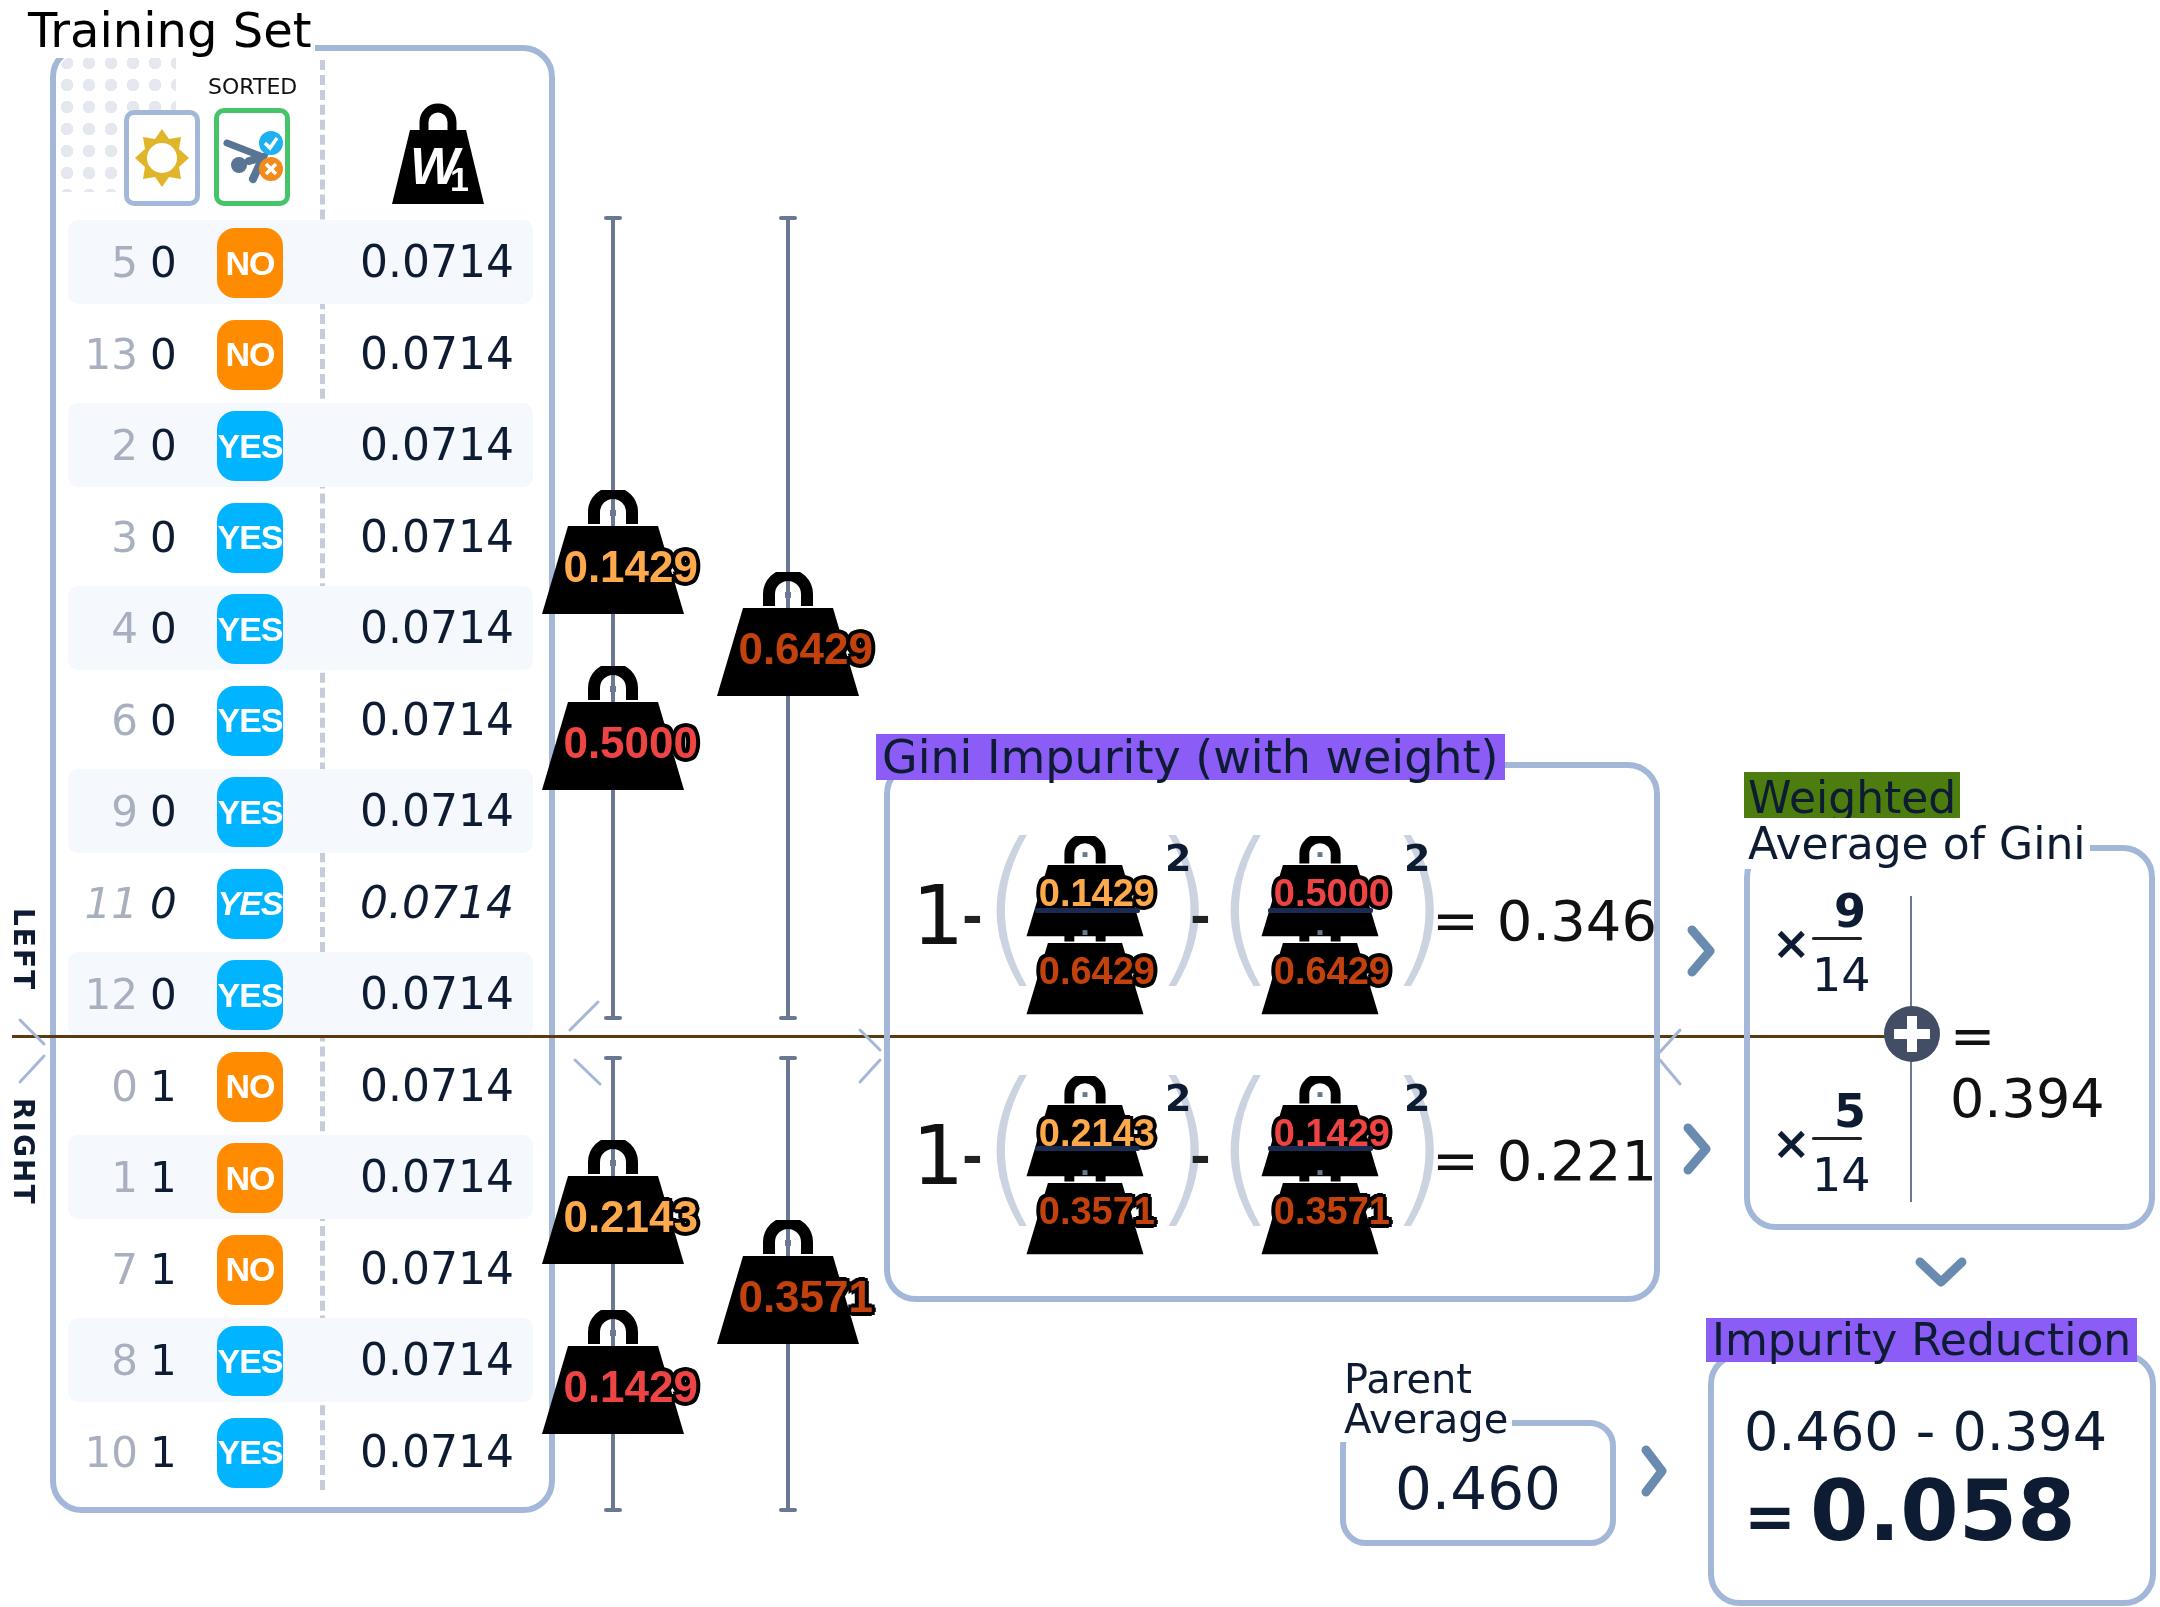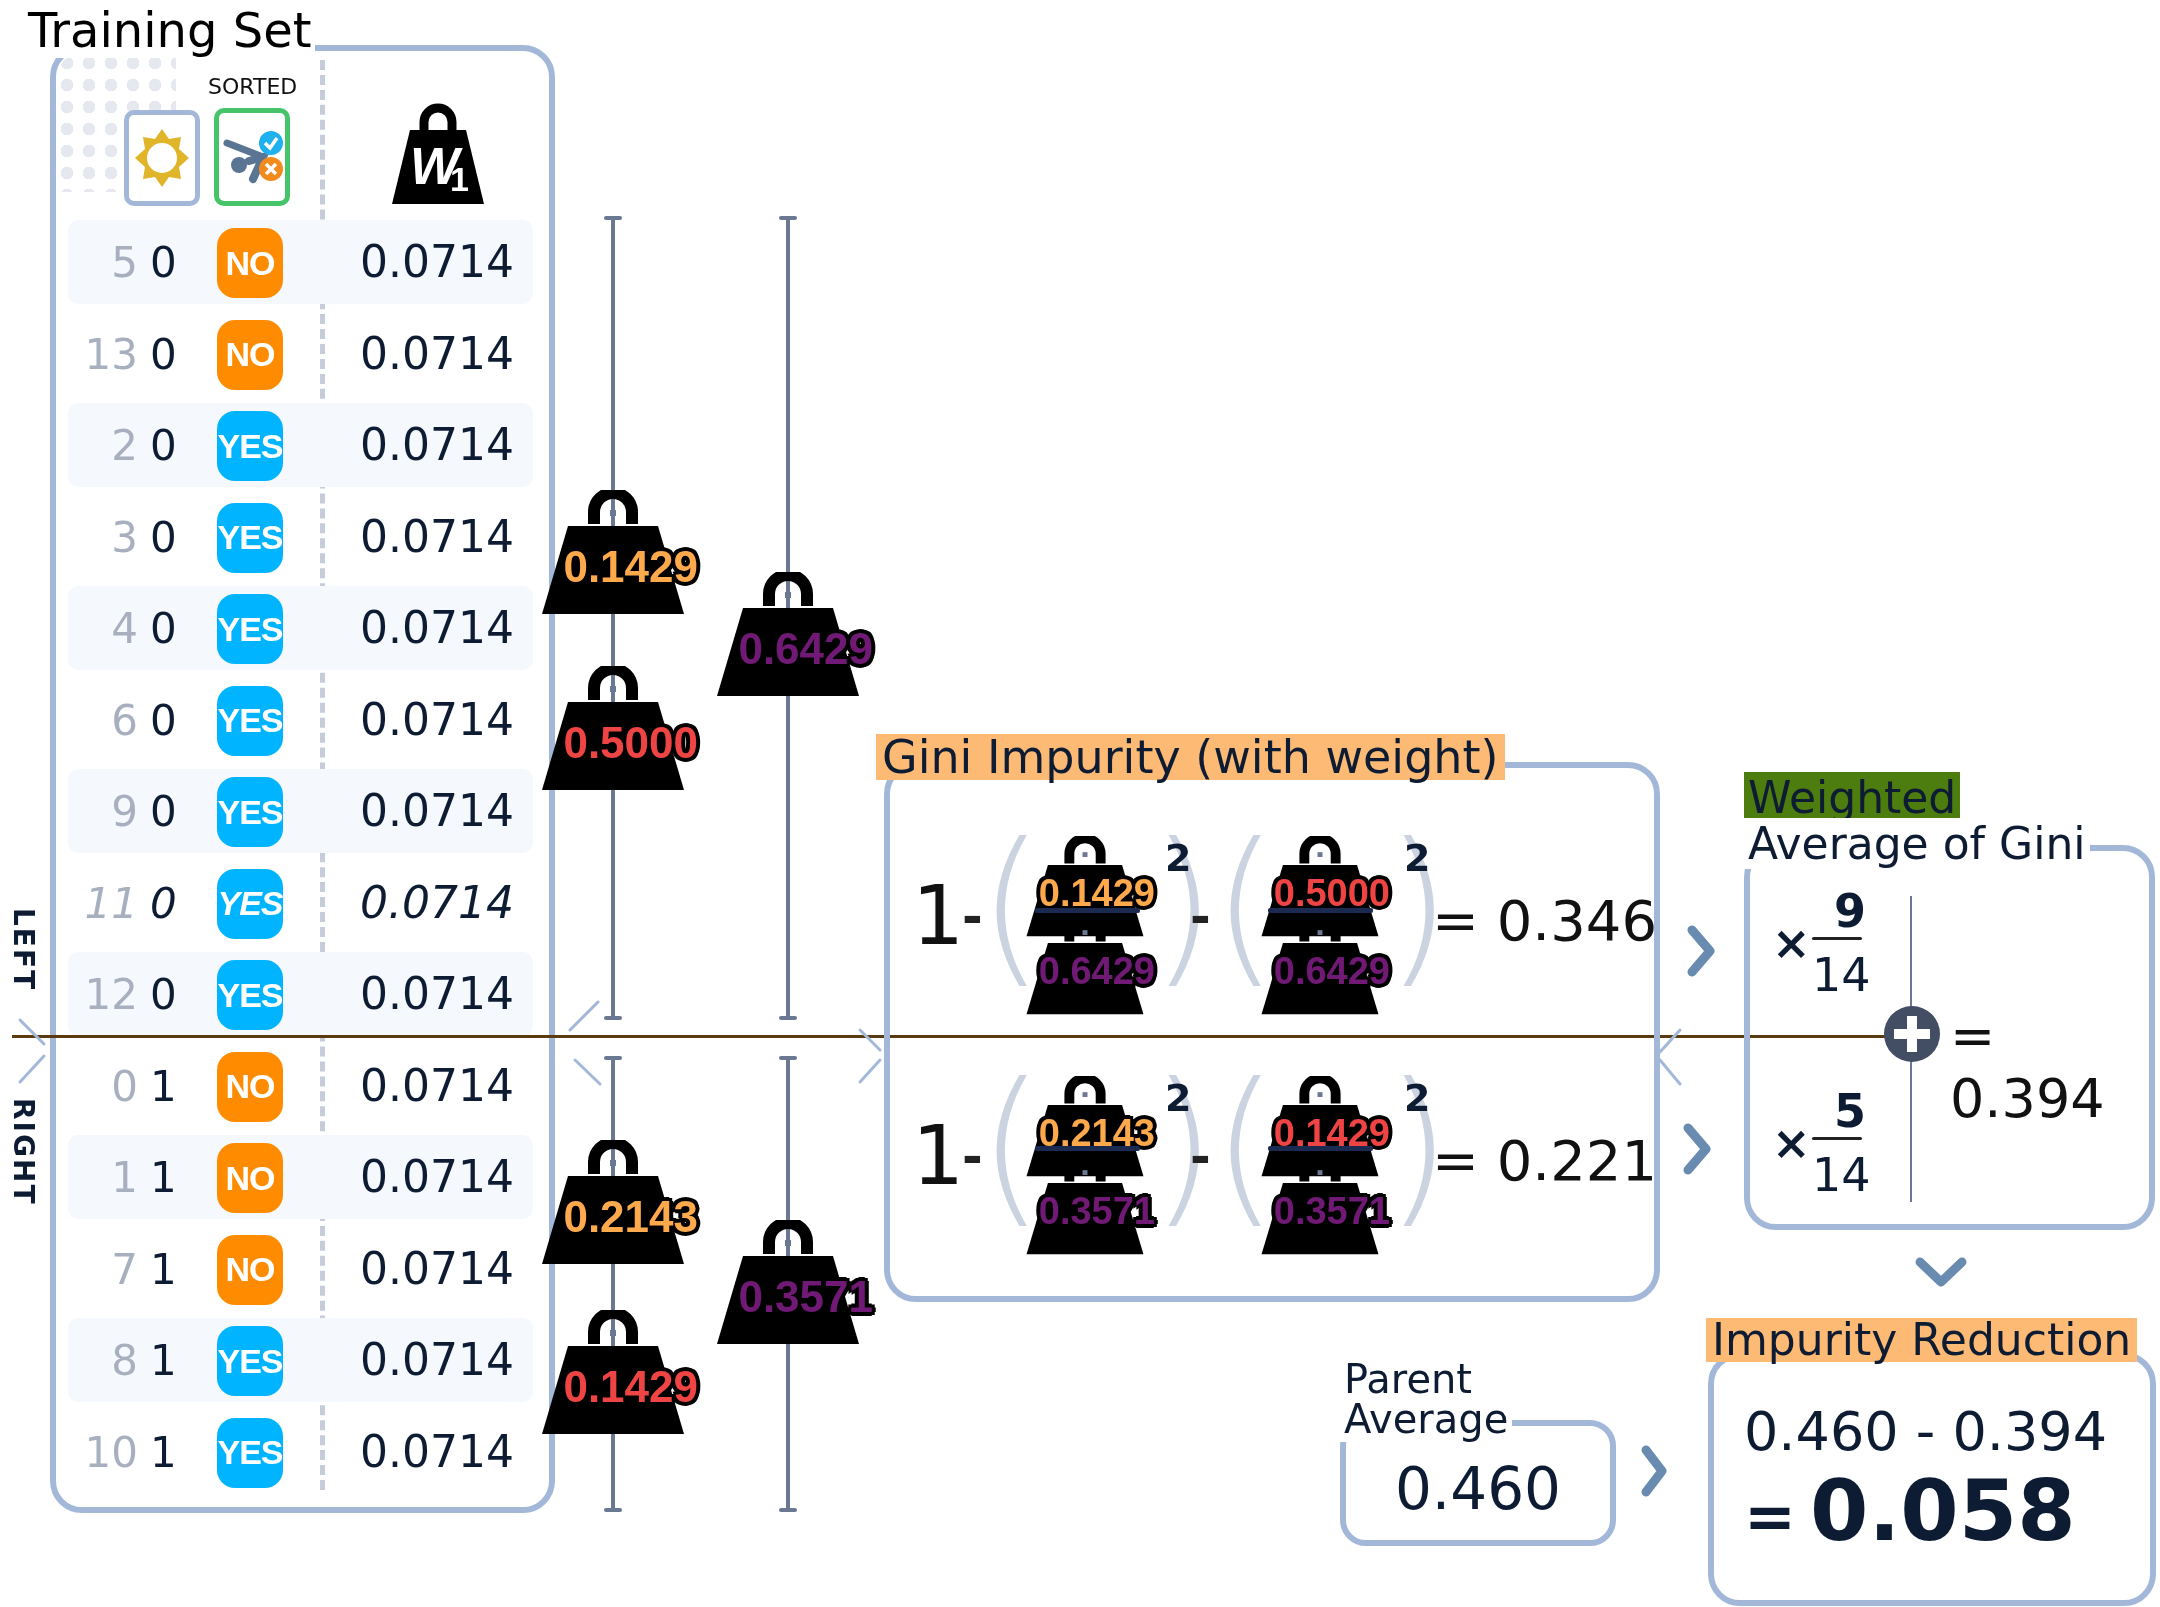--- a/index.html
+++ b/index.html
@@ -1,37 +1,37 @@
 <!DOCTYPE html>
 <html><head>
 <meta charset="utf-8">
 <style>
   html,body{margin:0;padding:0;background:#fff;}
   body{width:2160px;height:1607px;position:relative;overflow:hidden;font-family:"DejaVu Sans","Liberation Sans",sans-serif;color:#0d1b33;}
   .abs{position:absolute;}
   .box{position:absolute;border:6px solid #a3b8d9;border-radius:32px;box-sizing:border-box;background:transparent;}
-  .box-title{position:absolute;background:#fdba74;padding:0 6px;font-size:46px;line-height:1;color:#0d1b33;white-space:nowrap;}
+  .box-title{position:absolute;background:#8b5cf6;padding:0 6px;font-size:46px;line-height:1;color:#0d1b33;white-space:nowrap;}
   .row{position:absolute;left:68px;width:465px;height:84px;border-radius:10px;}
   .row.shade{background:#f5f8fd;}
   .idx{position:absolute;width:70px;text-align:right;font-size:42px;color:#a8b0bf;}
   .val{position:absolute;font-size:42px;color:#0d1b33;}
   .badge{position:absolute;width:66px;height:70px;border-radius:18px;color:#fff;font-weight:bold;font-size:34px;display:flex;align-items:center;justify-content:center;font-family:"Liberation Sans",sans-serif;letter-spacing:-1px;}
   .badge.no{background:#ff8c00;}
   .badge.yes{background:#00b4ff;}
   .w{position:absolute;font-size:44px;color:#0d1b33;}
   .dash{position:absolute;left:320px;top:60px;width:0;height:1430px;border-left:5px dashed #c6ccd8;}
   .vline{position:absolute;width:4px;background:#6a7894;}
   .cap{position:absolute;height:4px;width:18px;background:#6a7894;border-radius:2px;}
   .weight{position:absolute;width:170px;height:130px;}
   .weight svg{position:absolute;left:0;top:0;}
   .wlabel{position:absolute;left:0;width:170px;top:52px;text-align:right;font-weight:bold;font-size:44px;font-family:"Liberation Sans",sans-serif;
     text-shadow:-4px 0 0 #000,4px 0 0 #000,0 -4px 0 #000,0 4px 0 #000,-3px -3px 0 #000,3px 3px 0 #000,-3px 3px 0 #000,3px -3px 0 #000;}
   .orange{color:#ffa94d;}
   .blue{color:#ef4444;}
-  .white{color:#701a75;}
+  .white{color:#c2410c;}
   .smallw{position:absolute;width:140px;height:105px;}
   .smallw .wlabel{width:140px;font-size:38px;top:36px;}
   .fracbar{position:absolute;height:5px;background:#1a2a50;border-radius:2px;}
   .paren{position:absolute;font-size:170px;color:#ccd3e0;font-weight:200;line-height:1;}
   .big1{position:absolute;font-size:82px;color:#111;}
   .minus{position:absolute;font-size:50px;font-weight:bold;color:#222;}
   .sup{position:absolute;font-size:38px;font-weight:bold;color:#0d1b33;}
   .eq{position:absolute;font-size:56px;color:#111;}
   .chev{position:absolute;}
   .label-vert{position:absolute;font-weight:bold;font-size:28px;color:#0d1b33;transform:rotate(90deg);transform-origin:left top;letter-spacing:2px;}

